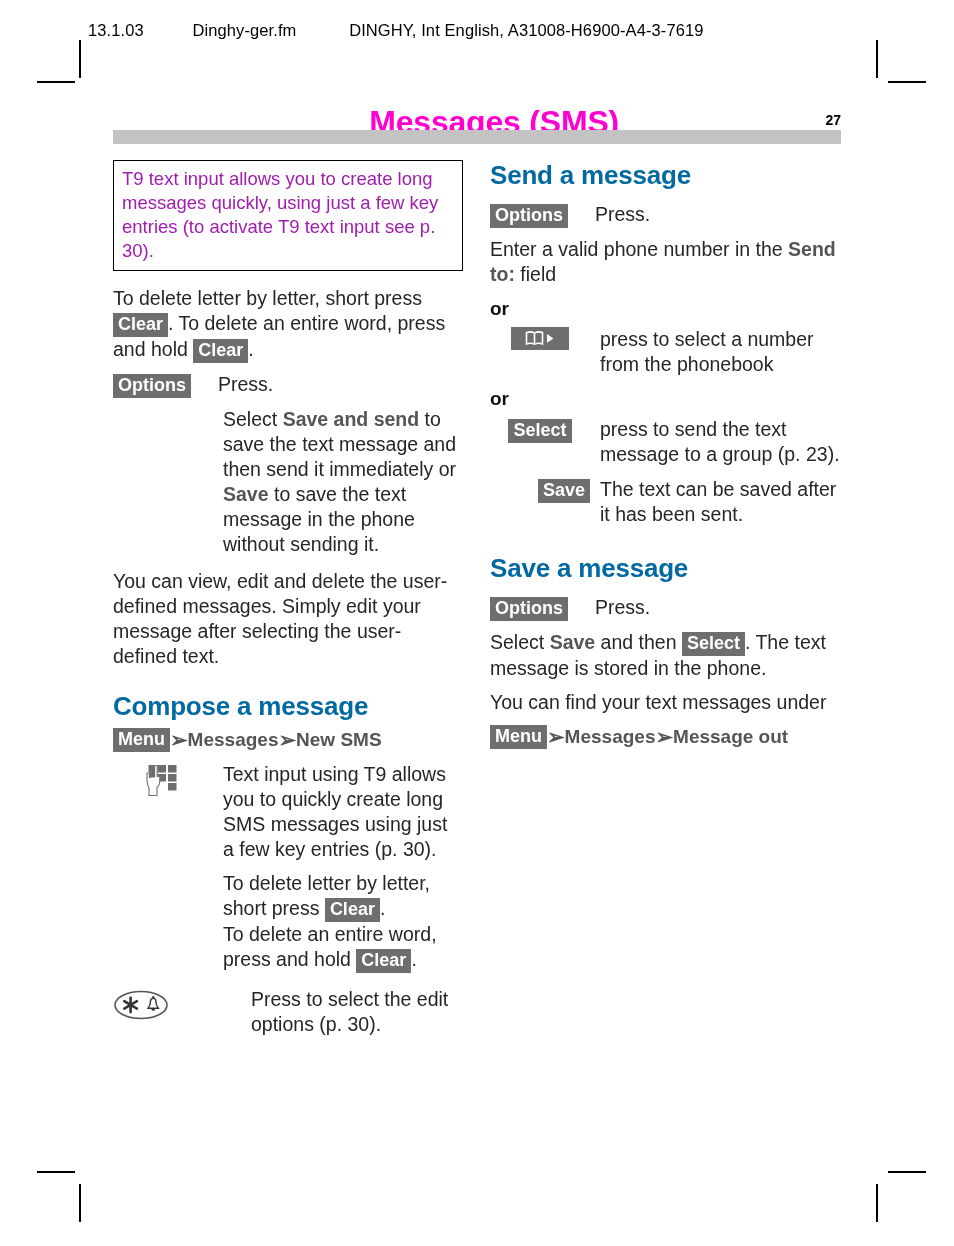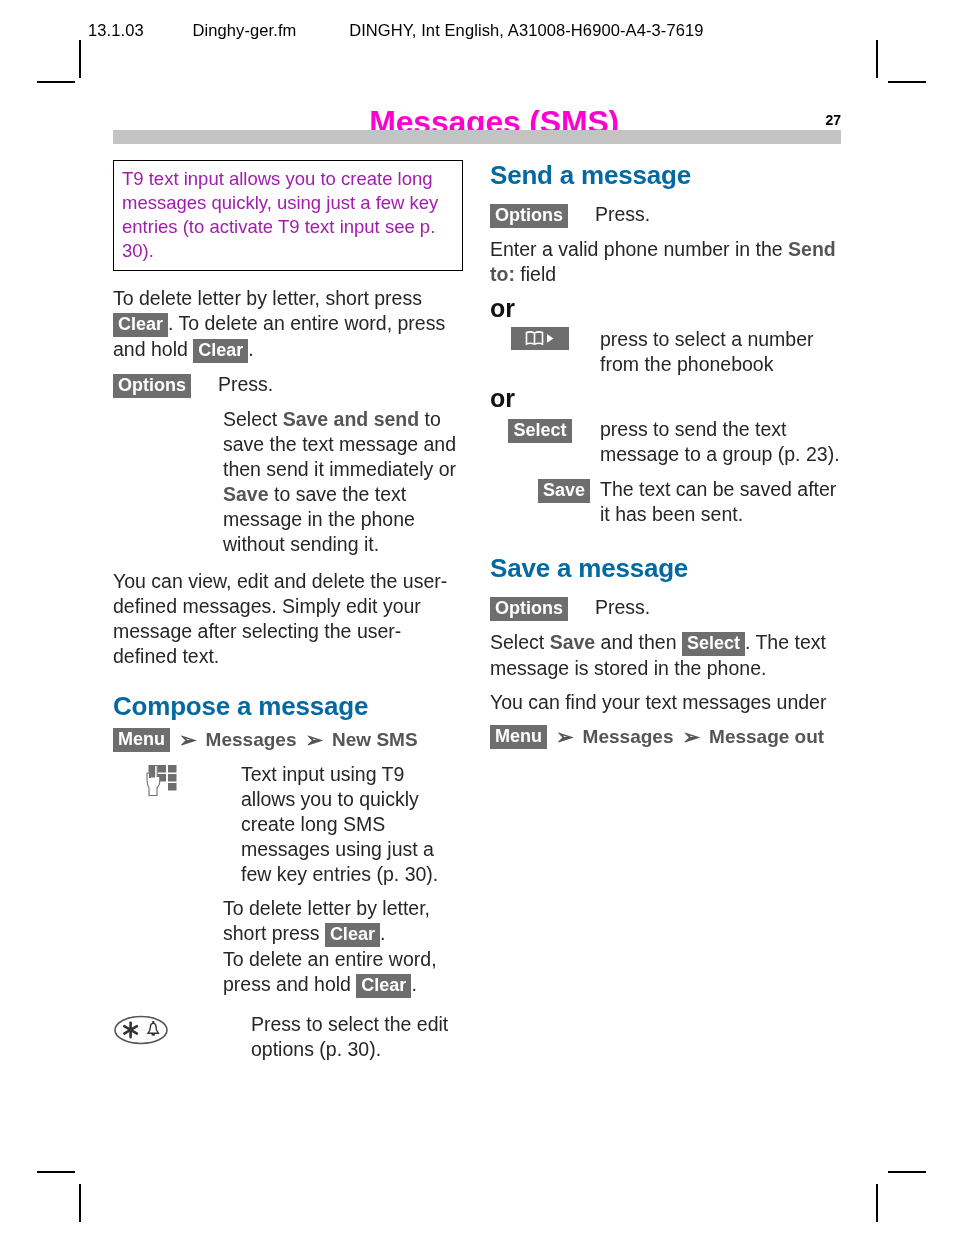--- a/index.html
+++ b/index.html
@@ -143,21 +143,20 @@
   .row.indent .gutter { width: 110px; flex: 0 0 110px; }
 
   .hang {
     margin-left: 110px;
   }
 
   
   .crumb {
     display: flex;
     align-items: center;
-    gap: 9px;
     margin: 4px 0 9px 0;
     flex-wrap: nowrap;
   }
   .crumb .arrow {
     color: #555555;
     font-size: 21px;
     font-weight: bold;
     line-height: 20px;
   }
   .crumb .crumb-item {
@@ -183,21 +182,21 @@
   .icon-phonebook {
     display: inline-block;
     background: #6e6e6e;
     padding: 3px 9px 3px 9px;
     line-height: 0;
   }
   .icon-phonebook svg { display: block; }
 
   .or-label {
     font-weight: bold;
-    font-size: 25px;
+    font-size: 19px;
     color: #111;
     margin: 4px 0 6px 0;
   }
 </style>
 </head>
 <body>
 
 <div class="crop h" style="left:37px;  top:81px;"></div>
 <div class="crop v" style="left:79px;  top:40px;"></div>
 <div class="crop v" style="left:876px; top:40px;"></div>
@@ -237,21 +236,21 @@
   <h2 class="section">Compose a message</h2>
 
   <div class="crumb">
     <span class="key">Menu</span>
     <span class="arrow">➢</span>
     <span class="crumb-item">Messages</span>
     <span class="arrow">➢</span>
     <span class="crumb-item">New SMS</span>
   </div>
 
-  <div class="row indent" style="margin-top:10px;gap:18px;">
+  <div class="row indent" style="margin-top:10px;">
     <div class="gutter ctr">
       <svg class="icon-keypad" viewBox="0 0 34 34" aria-hidden="true">
         <g fill="#6e6e6e">
           <rect x="11.5" y="1" width="8.5" height="7.5"></rect>
           <rect x="22" y="1" width="8.5" height="7.5"></rect>
           <rect x="11.5" y="10" width="8.5" height="7.5"></rect>
           <rect x="22" y="10" width="8.5" height="7.5"></rect>
           <rect x="22" y="19" width="8.5" height="7.5"></rect>
           <rect x="2.5" y="1" width="8.0" height="7.5"></rect>
         </g>

